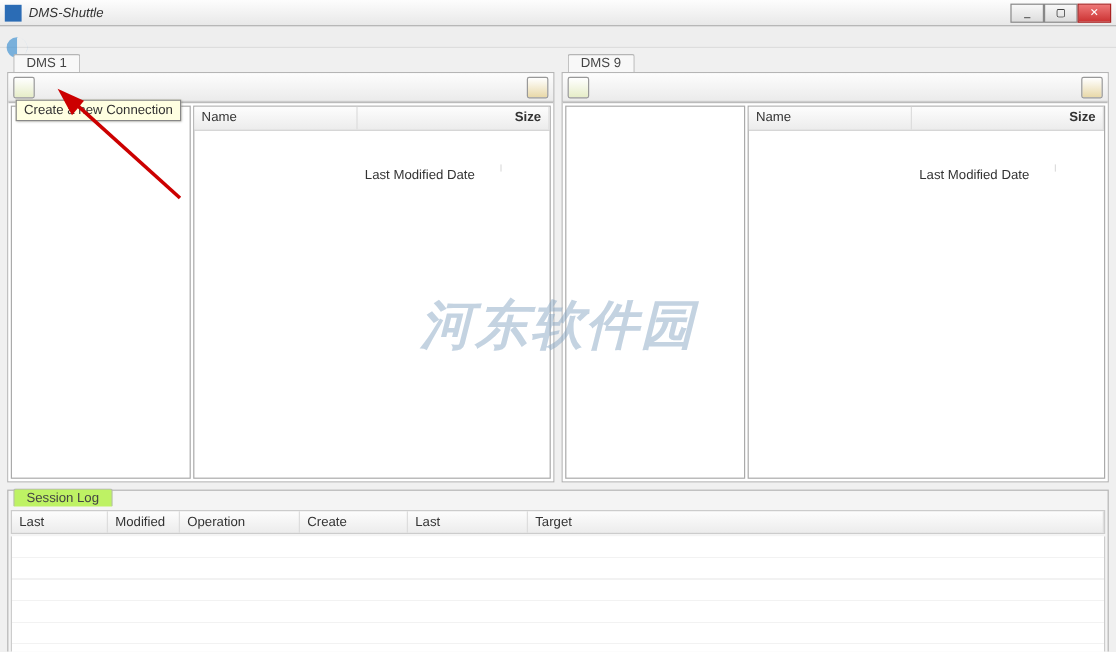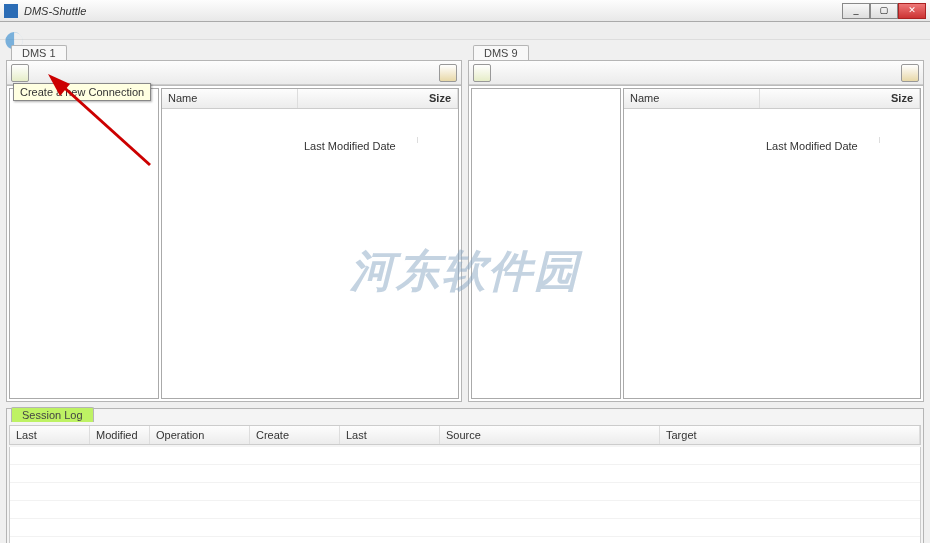--- a/index.html
+++ b/index.html
@@ -108,21 +108,20 @@
 </div>
 
 <div class="session-wrap">
   <div class="session-tab">Session Log</div>
   <div class="log-header">
     <div class="lcol lc-time">Last</div>
     <div class="lcol lc-dir">Modified</div>
     <div class="lcol lc-op">Operation</div>
     <div class="lcol lc-status">Create</div>
     <div class="lcol lc-info">Last</div>
-    <div class="lcol lc-source">Source</div>
     <div class="lcol lc-target">Target</div>
   </div>
   <div class="log-body"></div>
 </div>
 
 <div class="watermark">
   <div class="watermark-inner">
     <div class="line1">河东软件园</div>
   </div>
 </div>

